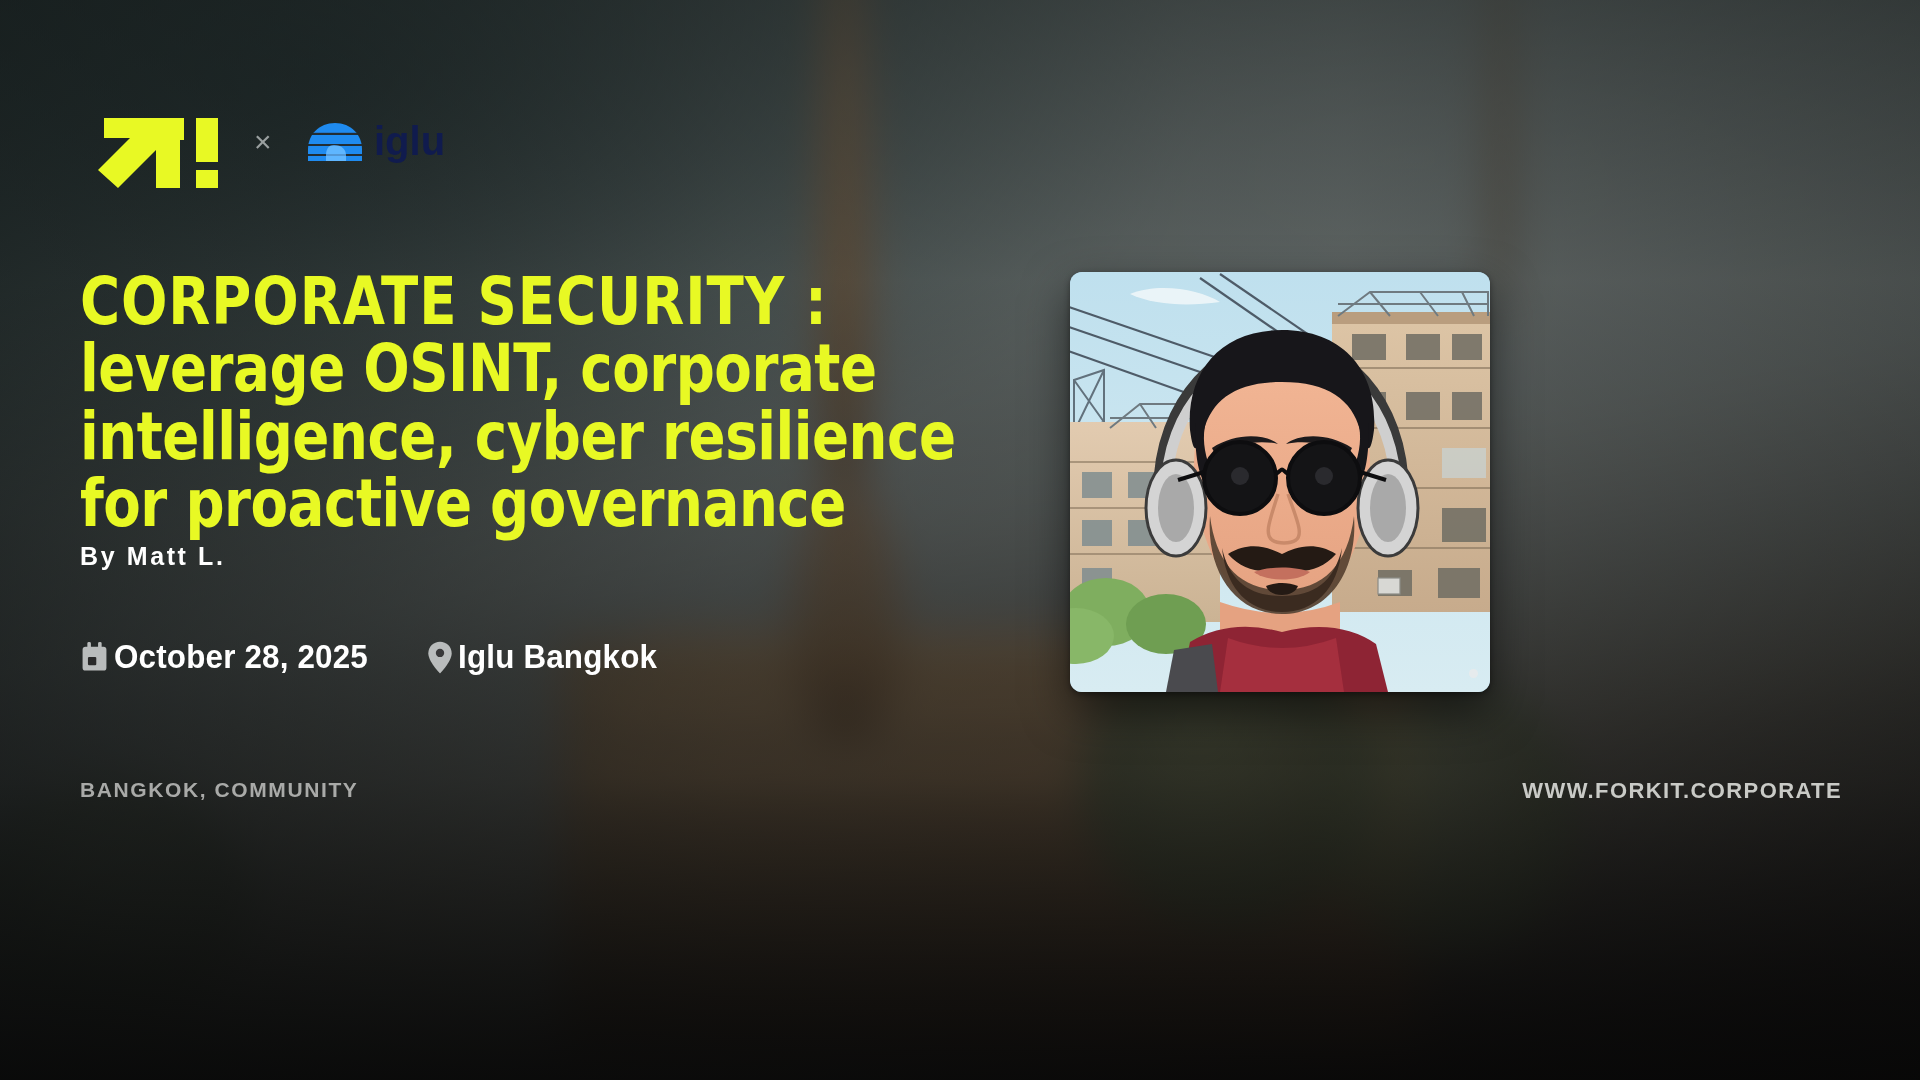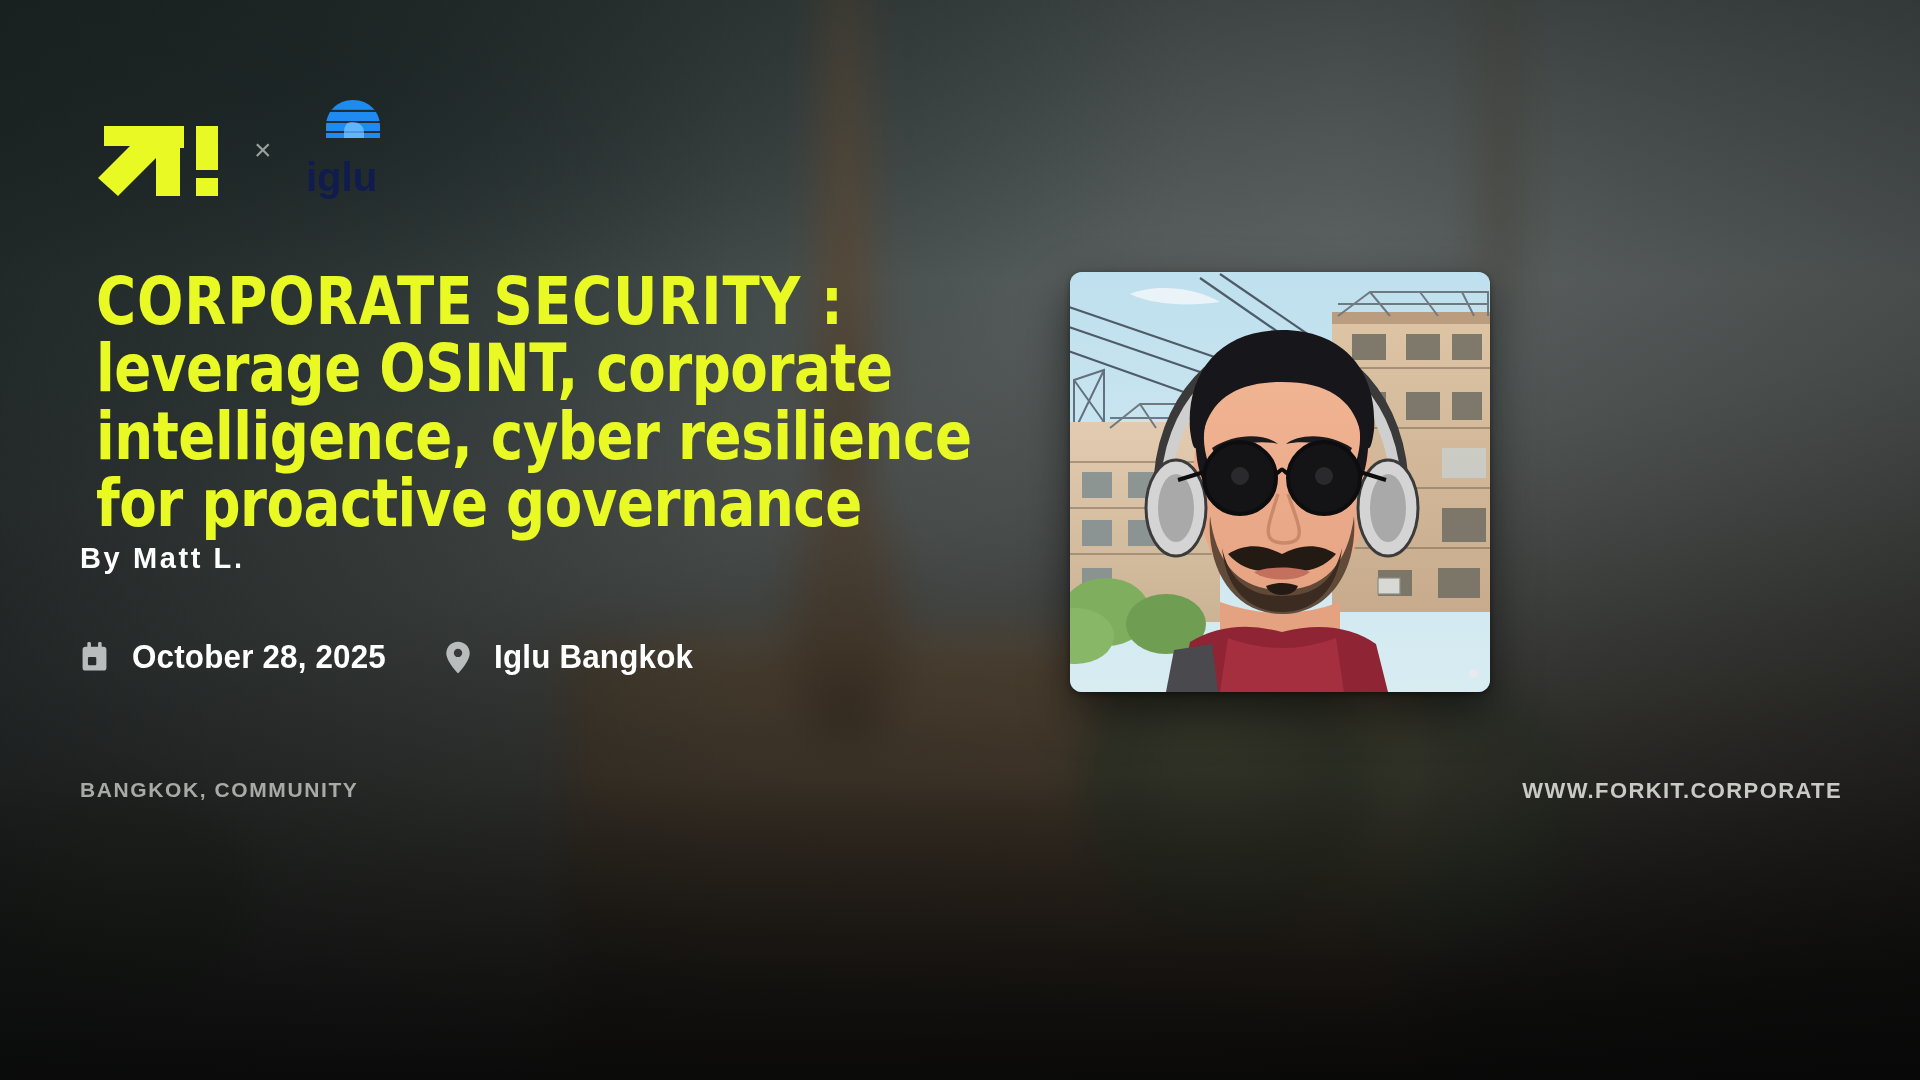--- a/index.html
+++ b/index.html
@@ -53,45 +53,45 @@
       linear-gradient(90deg, rgba(14,22,22,.72) 0%, rgba(20,28,28,.34) 38%, rgba(18,20,20,.22) 70%, rgba(12,14,14,.42) 100%);
   }
 
   
   .content { position:absolute; inset:0; }
 
   
   .logo-row { position:absolute; left:80px; top:96px; display:flex; align-items:center; gap:34px; }
   .forkit-logo { display:block; }
   .x-mark { color:#9aa0a0; font-size:30px; line-height:1; font-weight:300; }
-  .iglu-logo { display:flex; align-items:center; gap:10px;flex-direction:column; }
-
-  
-  .title-block { position:absolute; left:80px; top:268px; width:980px;margin-left:16px; }
+  .iglu-logo { display:flex; align-items:center; gap:10px; }
+
+  
+  .title-block { position:absolute; left:80px; top:268px; width:980px; }
   .title {
     color:#e8f924;
     font-family:"Liberation Sans Narrow","DejaVu Sans Condensed","Liberation Sans", sans-serif;
     font-weight:700;
     font-size:66px;
     line-height:1.02;
     letter-spacing:-0.5px;
     transform:scaleX(.92);
     transform-origin:left center;
     white-space:pre-line;
   }
   .title .line1 { display:block; letter-spacing:1px; }
 
   .byline {
     position:absolute; left:80px; top:542px;
-    color:#ffffff; font-size:29px; font-weight:700; letter-spacing:2.6px;
+    color:#ffffff; font-size:25px; font-weight:700; letter-spacing:2.6px;
   }
 
   
   .meta-row { position:absolute; left:80px; top:638px; display:flex; align-items:center; gap:46px; }
-  .meta-item { display:flex; align-items:center; gap:23px; }
+  .meta-item { display:flex; align-items:center; gap:5px; }
   .meta-text {
     color:#ffffff; font-size:33px; font-weight:700; letter-spacing:.2px;
     font-family:"Liberation Sans Narrow","Liberation Sans", sans-serif;
     transform:scaleX(.95); transform-origin:left center;
   }
   .meta-icon { display:block; fill:#b9bcbc; }
 
   
   .footer-left {
     position:absolute; left:80px; top:778px;

